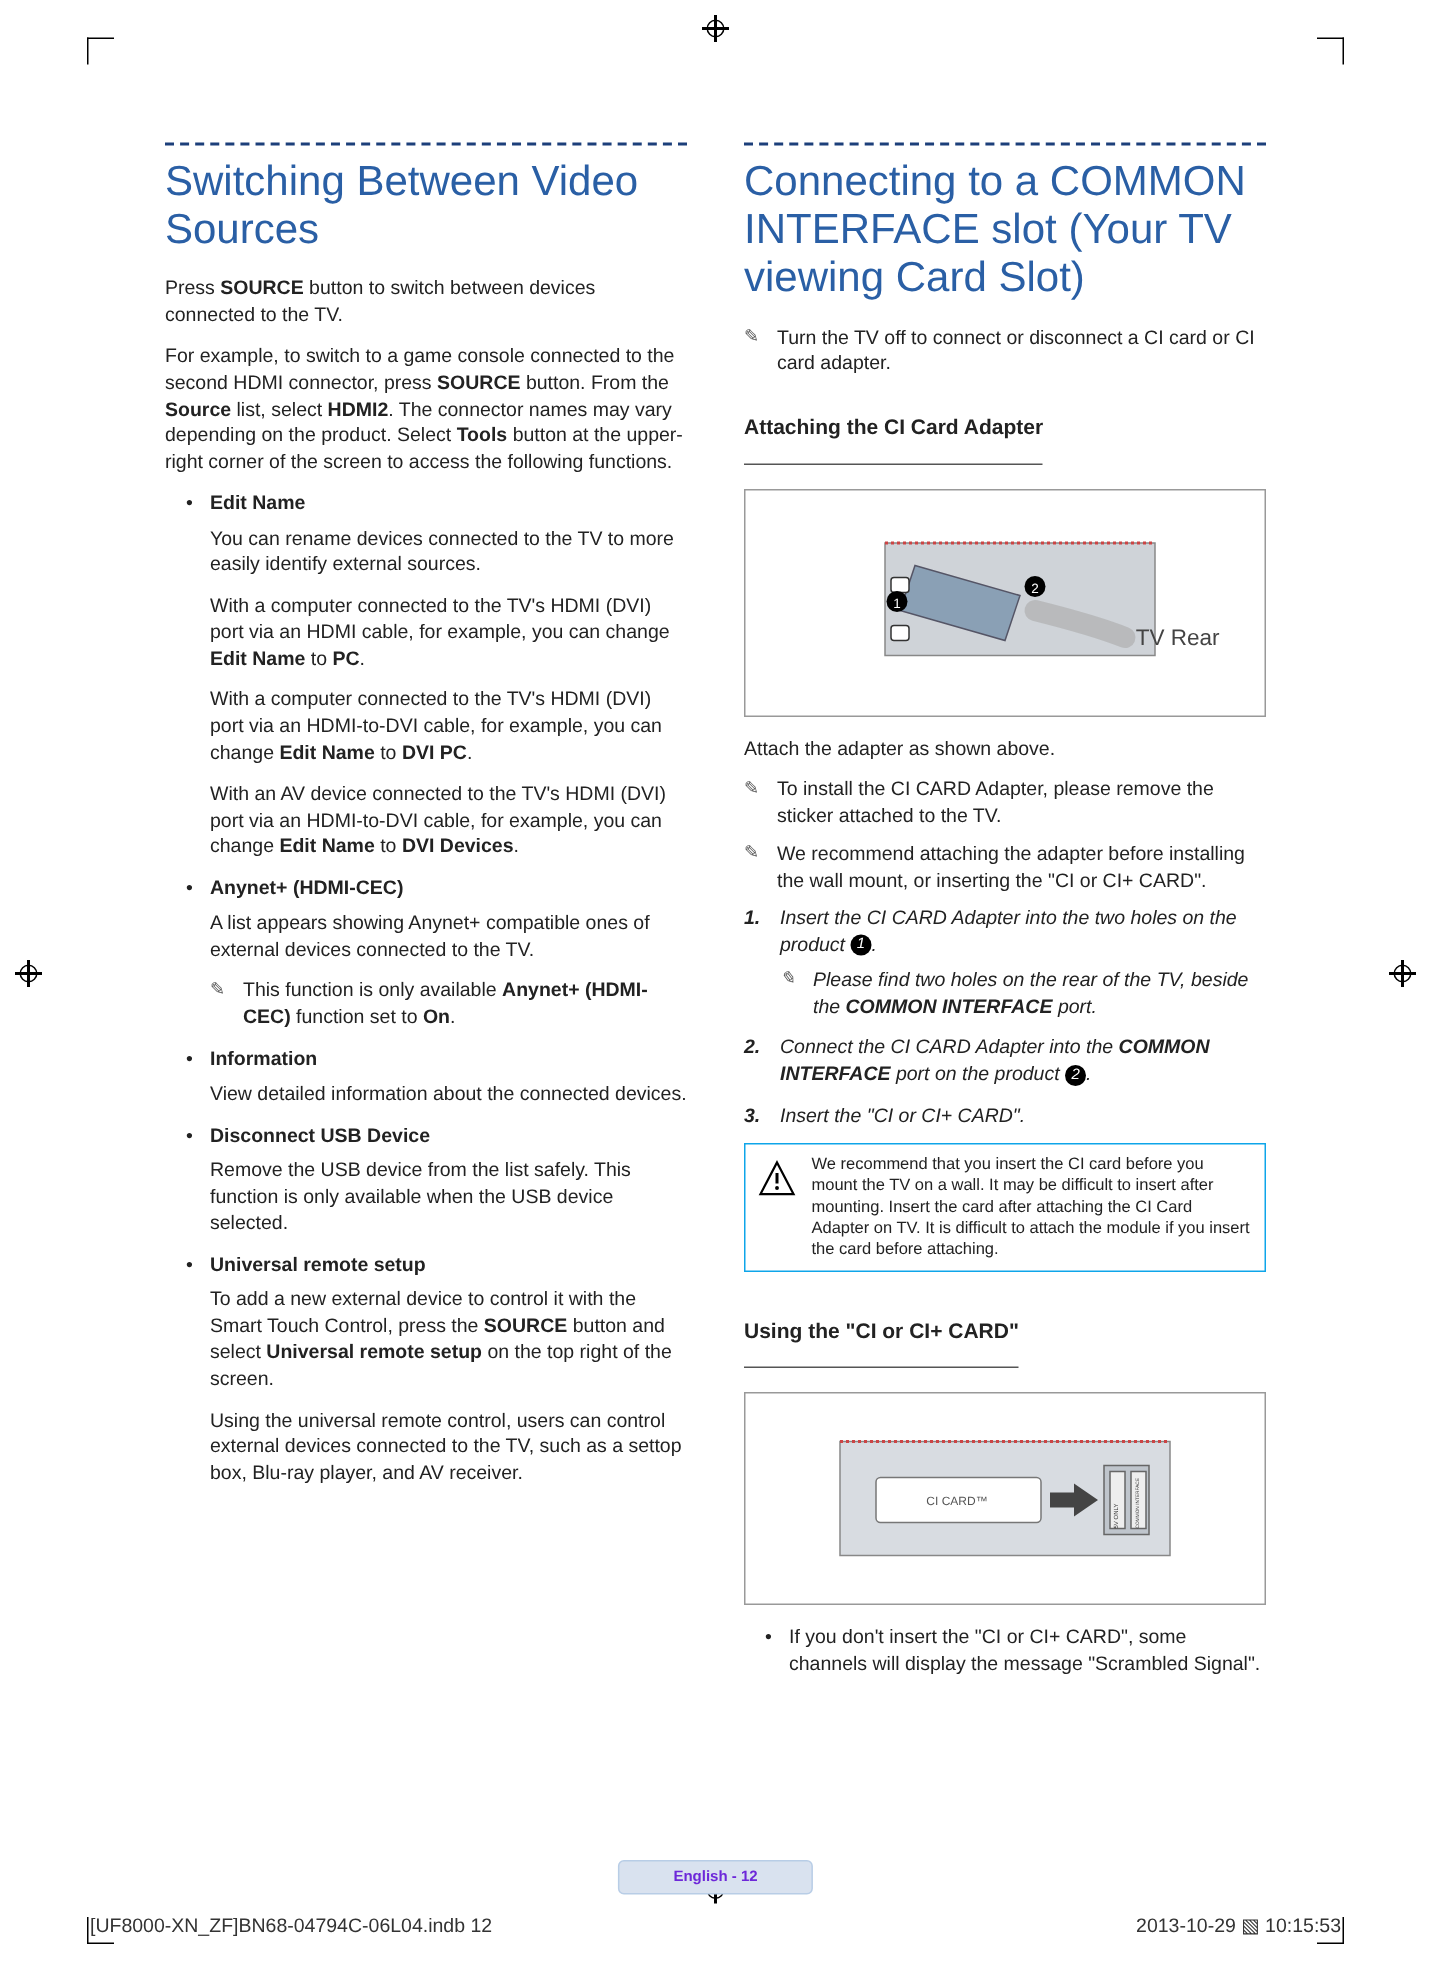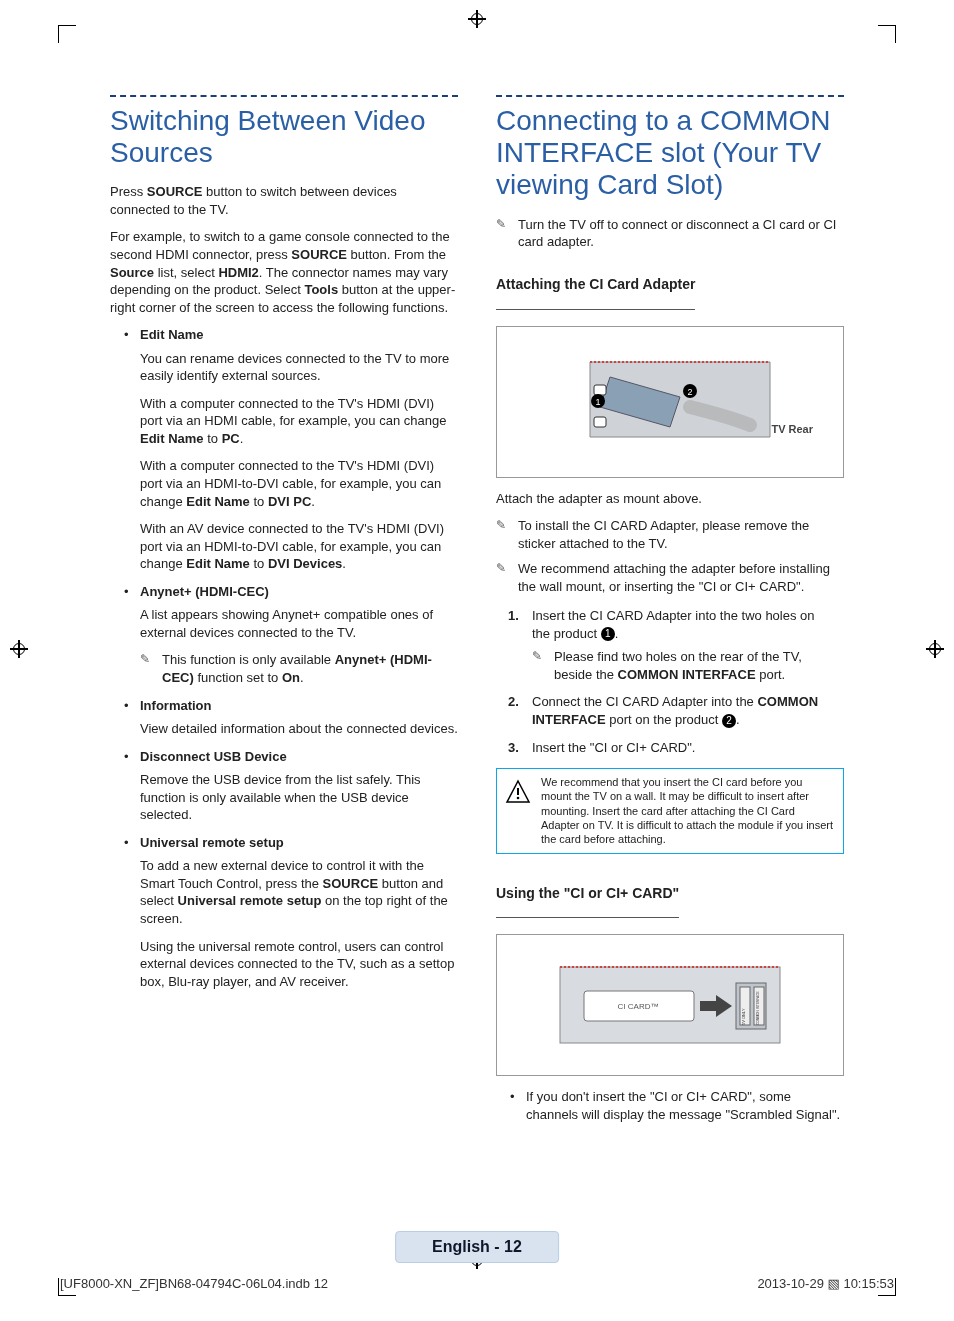--- a/index.html
+++ b/index.html
@@ -109,22 +109,23 @@
     margin-top:6px;
     margin-bottom:6px;
   }
   .subnote::before{
     content:"✎";
     position:absolute;left:0;top:0;font-size:12px;color:#555;
   }
   ol.num {
     list-style: none;
     padding: 0;
-    margin: 12px;
+    margin: 0;
     counter-reset: step;
+    font-style: italic;
   }
   ol.num > li {
     position: relative;
     padding-left: 24px;
     margin-bottom: 10px;
     counter-increment: step;
   }
   ol.num > li::before {
     content: counter(step) ".";
     position: absolute;
@@ -147,23 +148,22 @@
     display:flex;
     align-items:center;
     justify-content:center;
     position:relative;
     height:130px;
   }
   .tv-rear-label{
     position:absolute;
     right:30px;
     bottom:40px;
-    font-size:11px;
+    font-size:15px;
     color:#444;
-    font-weight:bold;
   }
   .warnbox {
     border:1px solid #0ea5e9;
     padding:6px 8px;
     display:flex;
     gap:10px;
     align-items:flex-start;
     font-size:11px;
     line-height:1.3;
     margin:10px 0 14px 0;
@@ -186,23 +186,23 @@
   }
   .pagefoot {
     position:absolute;
     bottom:58px;
     left:50%;
     transform:translateX(-50%);
     background:#d9e2ef;
     border:1px solid #b8cde6;
     border-radius:4px;
     padding:4px 36px;
-    font-size:16px;
+    font-size:10px;
     font-weight:bold;
-    color:#0f172a;
+    color:#6d28d9;
   }
   .printfoot-l,.printfoot-r{
     position:absolute;
     bottom:28px;
     font-size:13px;
     color:#333;
   }
   .printfoot-l{left:60px;}
   .printfoot-r{right:60px;}
 
@@ -320,21 +320,21 @@
           <circle cx="58" cy="54" r="7" fill="#000"></circle>
             <text x="58" y="58" font-size="9" fill="#fff" text-anchor="middle">1</text>
           <circle cx="150" cy="44" r="7" fill="#000"></circle>
             <text x="150" y="48" font-size="9" fill="#fff" text-anchor="middle">2</text>
 
           <path d="M150 60 Q190 70 210 78" stroke="#aaa" stroke-width="14" fill="none" stroke-linecap="round" opacity="0.6"></path>
         </svg>
         <span class="tv-rear-label">TV Rear</span>
       </div>
 
-      <p>Attach the adapter as mount above.</p>
+      <p>Attach the adapter as shown above.</p>
 
       <div class="note-row">
         <span>To install the CI CARD Adapter, please remove the sticker attached to the TV.</span>
       </div>
 
 
       <div class="note-row">
         <span>We recommend attaching the adapter before installing the wall mount, or inserting the "CI or CI+ CARD".</span>
       </div>
 

